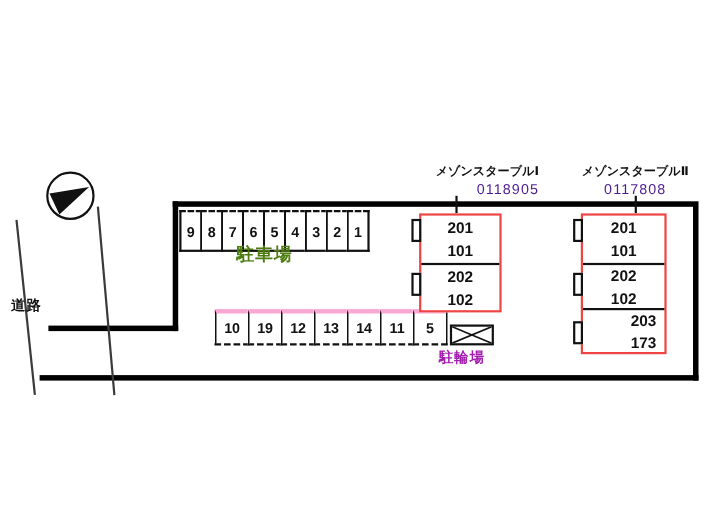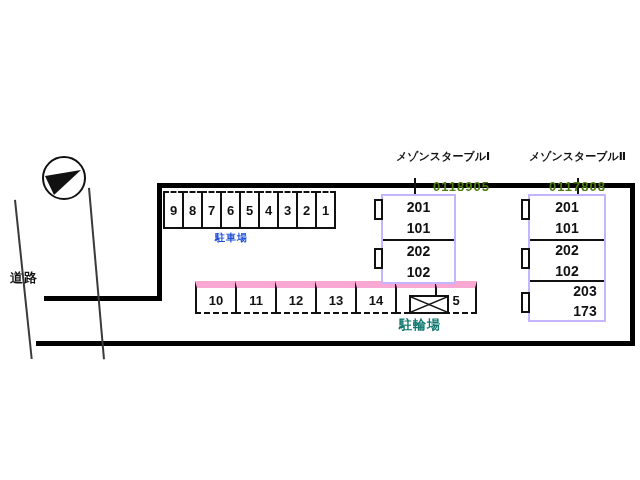--- a/index.html
+++ b/index.html
@@ -83,32 +83,32 @@
     color: #111;
     margin-right: -2px;
   }
   #stall-row-top .stall {
     border-top: 2px dashed #111;
     border-bottom: 2px solid #111;
     height: 38px;
     width: 21px;
   }
   #stall-row-bottom .stall {
-    border-top: 7px solid #f9a8d4;
+    border-top: 4px solid #f9a8d4;
     border-bottom: 2px dashed #111;
     height: 33px;
-    width: 42px;
+    width: 32px;
   }
   #parking-label {
     position: absolute;
     left: 215px;
-    top: 231px;
-    font-size: 10px;
-    font-weight: bold;
-    color: #1d4ed8;
+    top: 221px;
+    font-size: 16px;
+    font-weight: bold;
+    color: #4d7c0f;
     letter-spacing: 1px;
     z-index: 6;
   }
 
   
   .building-title {
     position: absolute;
     text-align: center;
     z-index: 6;
     line-height: 1.25;
@@ -116,36 +116,35 @@
   .building-title .bname {
     display: block;
     font-size: 11px;
     font-weight: bold;
     color: #111;
     white-space: nowrap;
   }
   .building-title .bcode {
     display: block;
     font-size: 13px;
-    font-weight: bold;
-    color: #4d7c0f;
-    letter-spacing: 1px;
-    margin-top: 15px;
+    font-weight: normal;
+    color: #4c1d95;
+    letter-spacing: 1px;
   }
   .leader {
     position: absolute;
     width: 2px;
     background: #111;
     z-index: 4;
   }
 
   .building {
     position: absolute;
     box-sizing: border-box;
-    border: 2px solid #c4b5fd;
+    border: 2px solid #ef4444;
     background: #ffffff;
     z-index: 4;
   }
   .unit {
     box-sizing: border-box;
     border-bottom: 2px solid #111;
     display: flex;
     flex-direction: column;
     align-items: center;
     justify-content: center;
@@ -178,21 +177,21 @@
     border: 2px solid #111;
     background: #ffffff;
     z-index: 4;
   }
   #bike-label {
     position: absolute;
     left: 399px;
     top: 316px;
     font-size: 13px;
     font-weight: bold;
-    color: #0f766e;
+    color: #a21caf;
     letter-spacing: 1px;
     z-index: 6;
   }
 </style>
 </head>
 <body>
 
 <div id="canvas">
 
   <div class="road-line" style="left:14px; top:200px; width:1.5px; height:160px; transform: rotate(-6deg);"></div>
@@ -227,25 +226,25 @@
     <div class="stall">4</div>
     <div class="stall">3</div>
     <div class="stall">2</div>
     <div class="stall">1</div>
   </div>
 
   <div id="parking-label">駐車場</div>
 
   <div class="stall-row" id="stall-row-bottom" style="left:195px; top:281px;">
     <div class="stall">10</div>
-    <div class="stall">11</div>
+    <div class="stall">19</div>
     <div class="stall">12</div>
     <div class="stall">13</div>
     <div class="stall">14</div>
-    <div class="stall">20</div>
+    <div class="stall">11</div>
     <div class="stall">5</div>
   </div>
 
   <div class="building-title" style="left:340px; top:150px; width:150px;text-align:right;">
     <span class="bname">メゾンスターブルⅠ</span>
     <span class="bcode">0118905</span>
   </div>
   <div class="leader" style="left:414px; top:178px; height:16px;"></div>
 
   <div class="building" style="left:381px; top:194px; width:75px; height:90px;">

